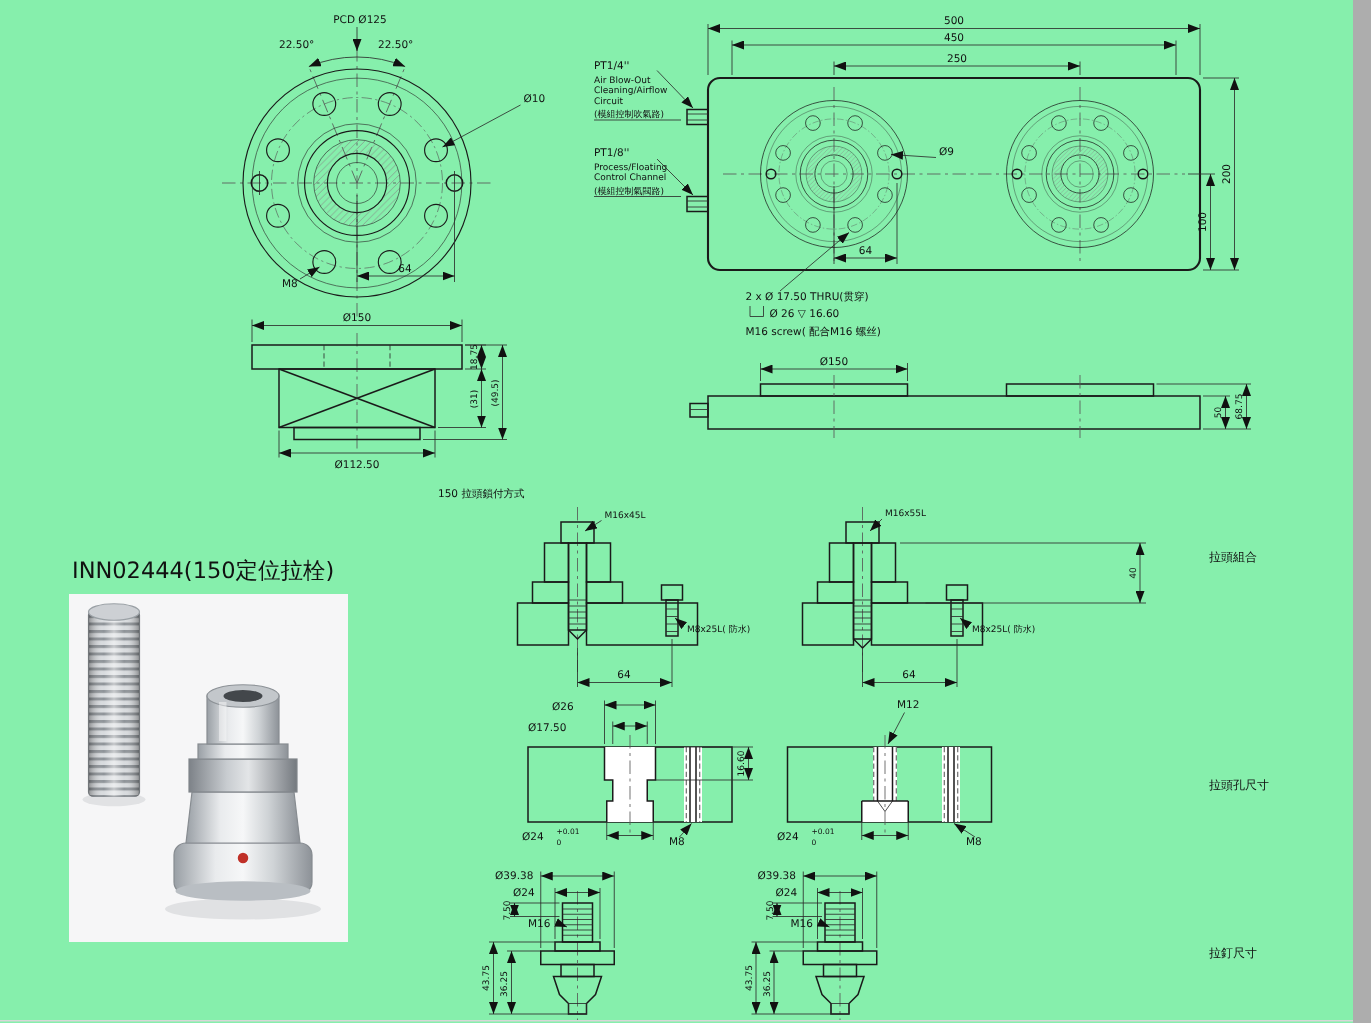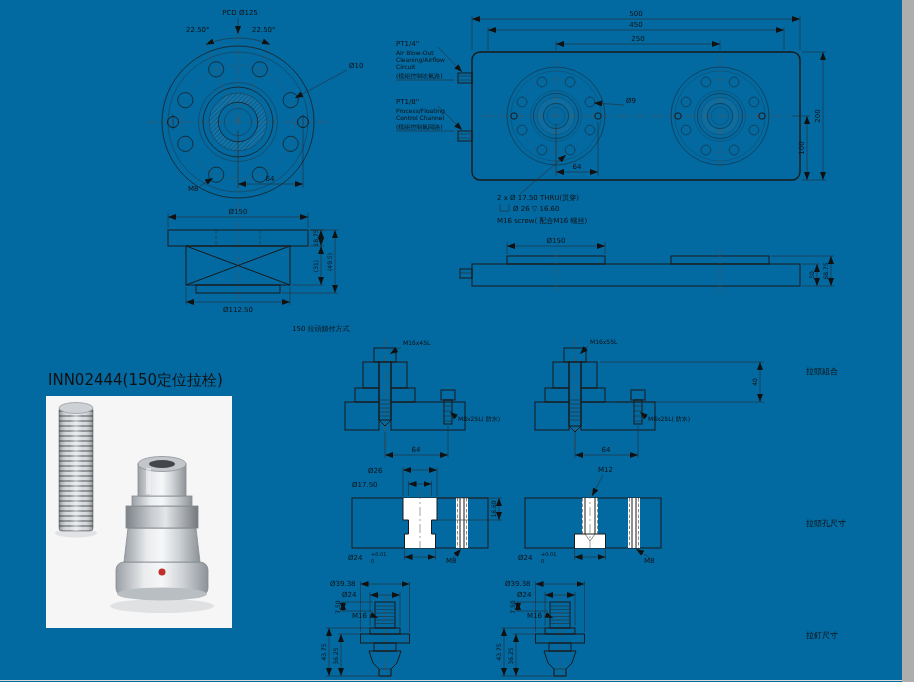--- a/index.html
+++ b/index.html
@@ -1,16 +1,16 @@
 <!DOCTYPE html>
 <html><head>
 <meta charset="utf-8">
 <style>
   html,body{margin:0;padding:0;background:#fff;}
-  #stage{position:relative;width:914px;height:682px;background:#0369a1;overflow:hidden;
+  #stage{position:relative;width:914px;height:682px;background:#86efac;overflow:hidden;
          font-family:"DejaVu Sans",sans-serif;}
   svg{position:absolute;left:0;top:0;}
   svg text{font-family:"DejaVu Sans",sans-serif;fill:#111;}
   .ln{stroke:#1a1a1a;stroke-width:1;fill:none}
   .lw{stroke:#1a1a1a;stroke-width:1.4;fill:none}
   .tn{stroke:#2a2a2a;stroke-width:0.55;fill:none}
   .cl{stroke:#555;stroke-width:0.55;fill:none;stroke-dasharray:9 3 2 3}
   .hd{stroke:#2a2a2a;stroke-width:0.55;fill:none;stroke-dasharray:3.5 2}
   .d5{font-size:5px}.d6{font-size:6px}.d7{font-size:7px}.d8{font-size:8px}
   .lbl{font-size:15px}

